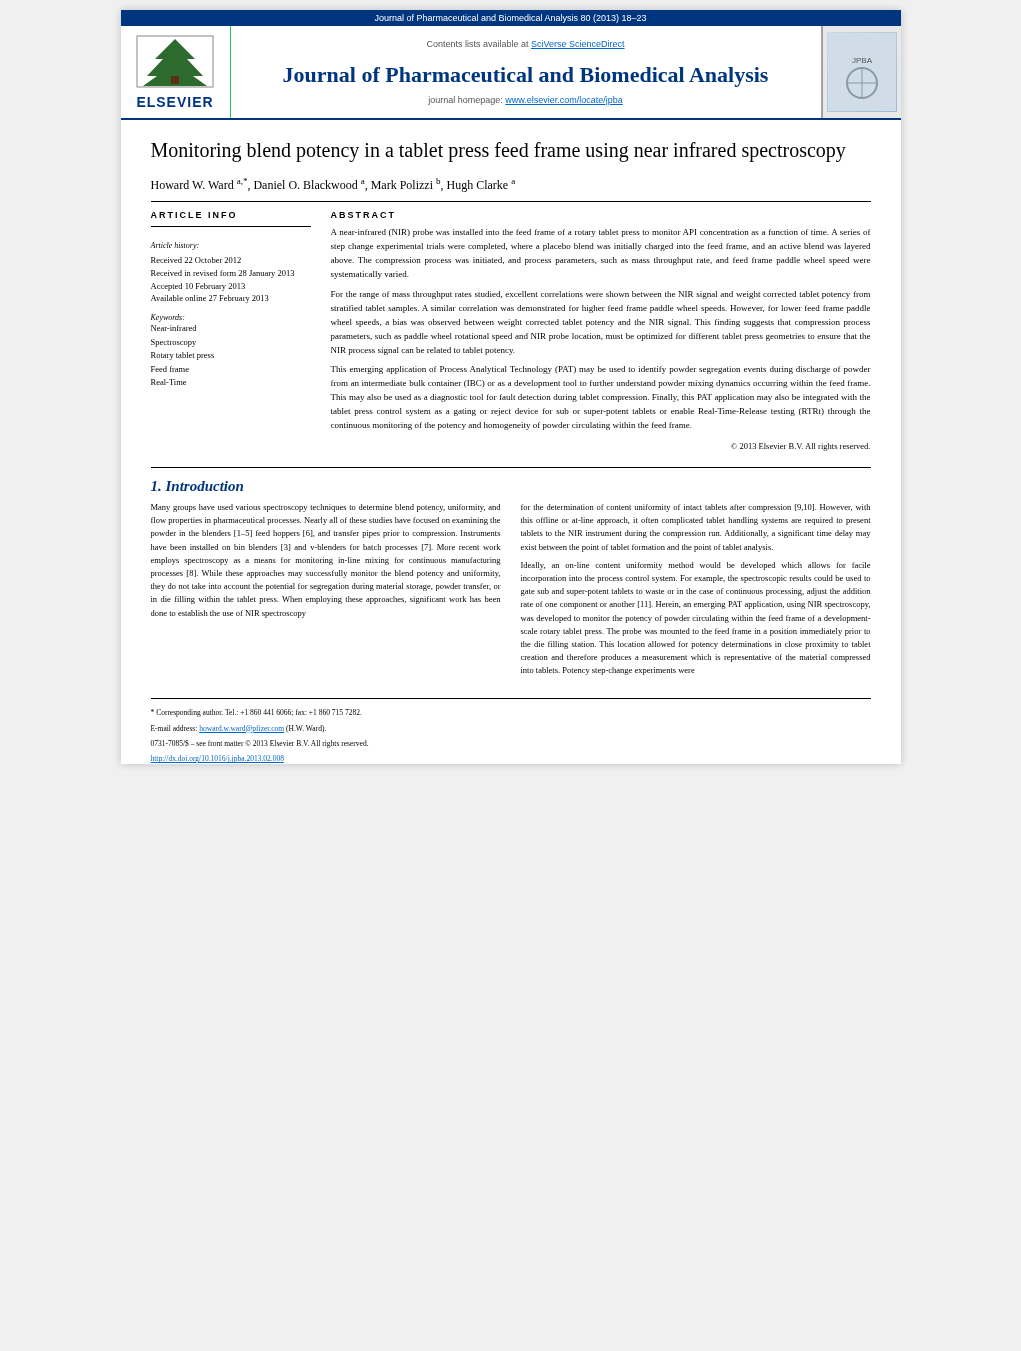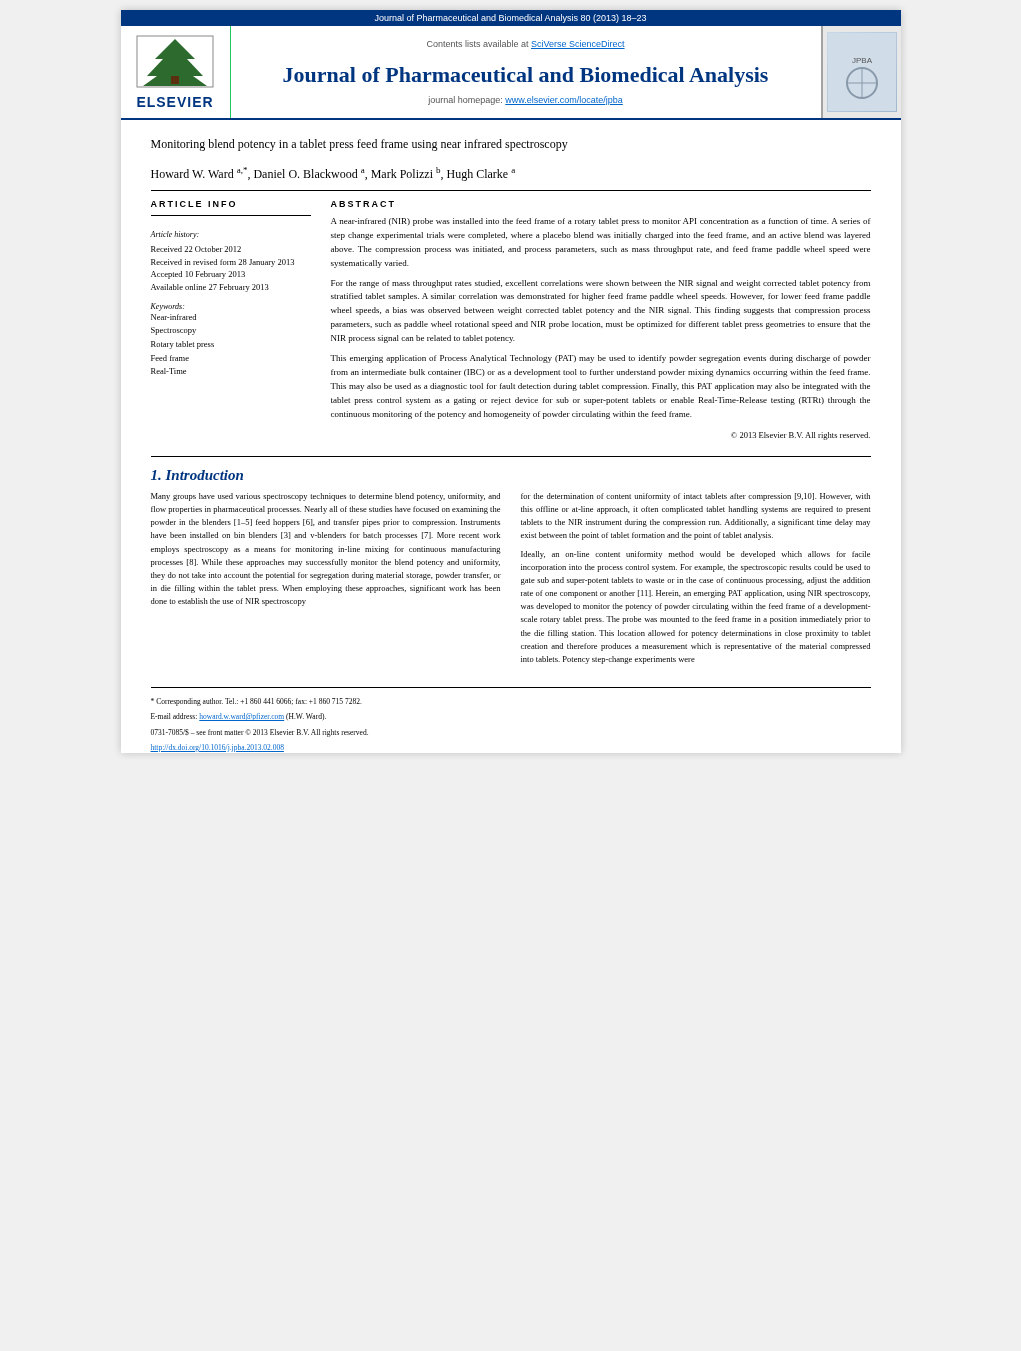--- a/index.html
+++ b/index.html
@@ -107,21 +107,21 @@
       font-size: 7px;
       color: #555;
       text-align: center;
     }
 
     
     .article-content {
       padding: 16px 30px 16px 30px;
     }
     .article-title {
-      font-size: 12px;
+      font-size: 20px;
       font-weight: normal;
       color: #000;
       line-height: 1.4;
       margin-bottom: 12px;
       font-family: 'Times New Roman', serif;
     }
     .authors {
       font-size: 12px;
       color: #000;
       margin-bottom: 6px;

